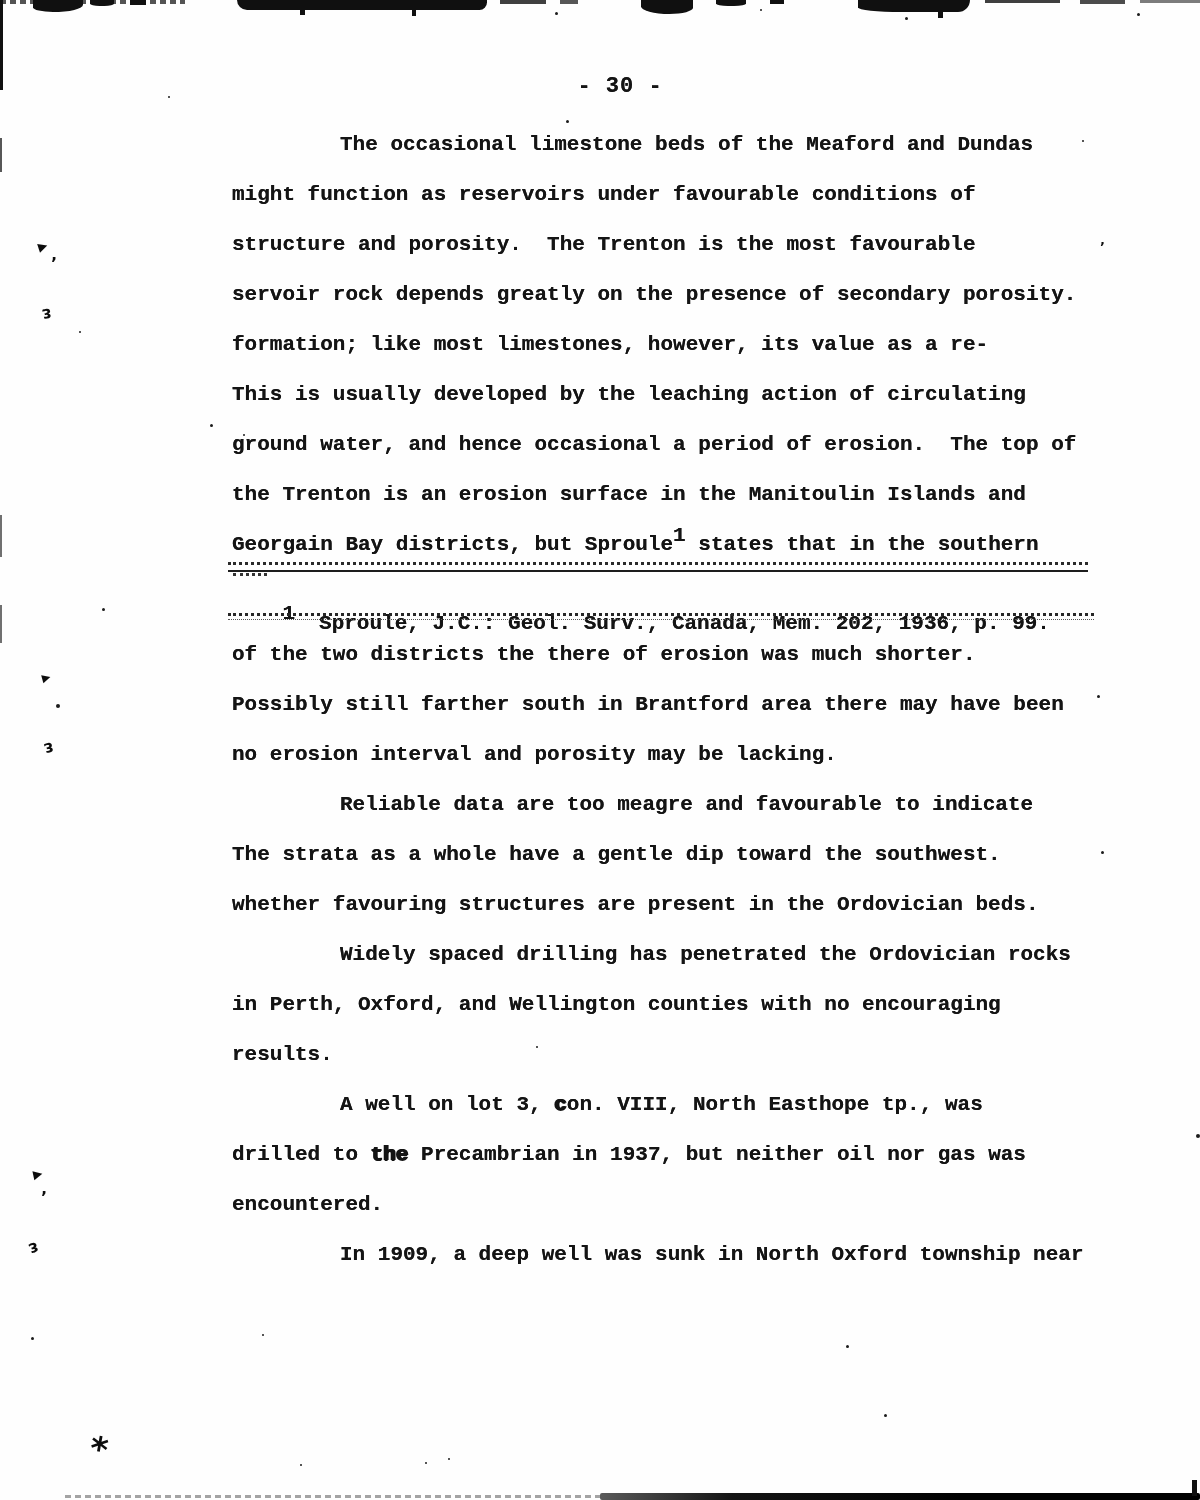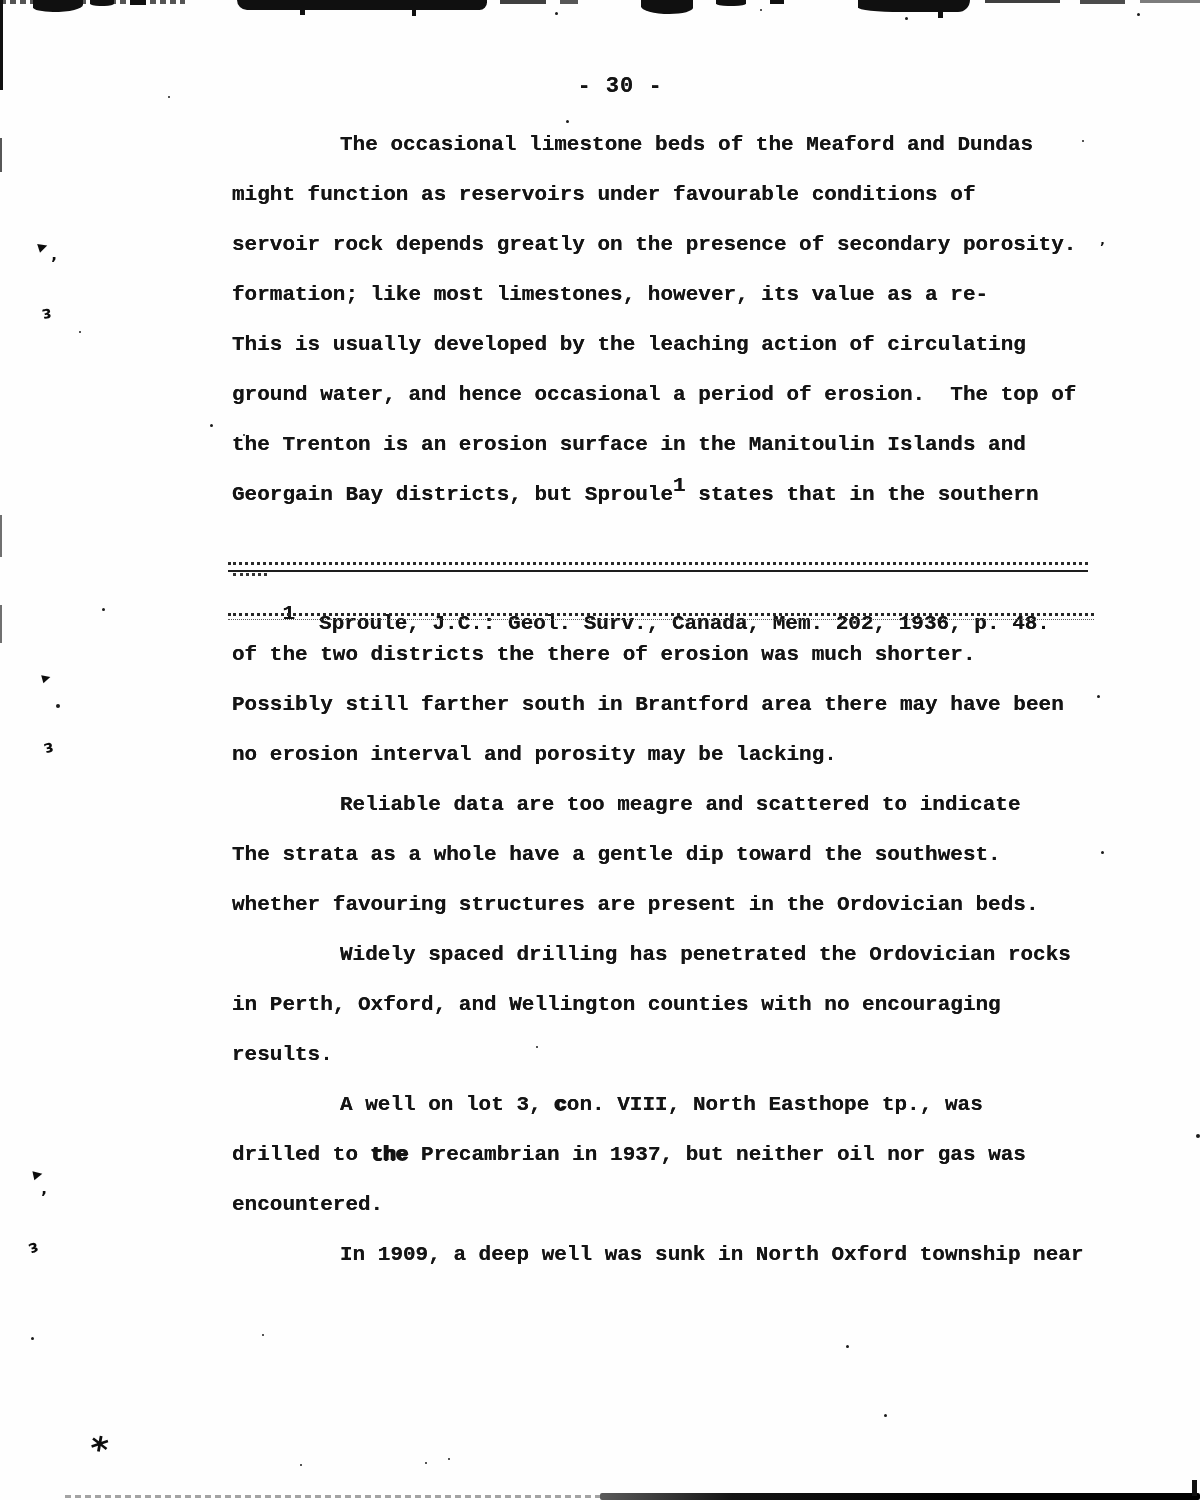--- a/index.html
+++ b/index.html
@@ -60,40 +60,41 @@
 </head>
 <body>
 
 <div class="page">
 
   <div class="pagenum">- 30 -</div>
 
   <div class="block" id="body-upper" style="top:120px">
       <div class="tline indent"><span>The occasional limestone beds of the Meaford and Dundas</span></div>
       <div class="tline"><span>might function as reservoirs under favourable conditions of</span></div>
+      <div class="tline"><span>structure and porosity.  The Trenton is the most favourable</span></div>
       <div class="tline"><span>servoir rock depends greatly on the presence of secondary porosity.</span></div>
       <div class="tline"><span>formation; like most limestones, however, its value as a re-</span></div>
       <div class="tline"><span>This is usually developed by the leaching action of circulating</span></div>
       <div class="tline"><span>ground water, and hence occasional a period of erosion.  The top of</span></div>
       <div class="tline"><span>the Trenton is an erosion surface in the Manitoulin Islands and</span></div>
       <div class="tline"><span>Georgain Bay districts, but Sproule</span><span class="sup">1</span><span> states that in the southern</span></div>
     </div>
 
   <div class="fn-rule-top"></div>
   <div class="fn-dashes"></div>
   <div class="fn-line">
-    <span class="fnmark">1</span><span>Sproule, J.C.: Geol. Surv., Canada, Mem. 202, 1936, p. 48.</span>
+    <span class="fnmark">1</span><span>Sproule, J.C.: Geol. Surv., Canada, Mem. 202, 1936, p. 99.</span>
   </div>
   <div class="fn-rule-bottom"></div>
 
   <div class="block" id="body-lower" style="top:630px">
       <div class="tline"><span>of the two districts the there of erosion was much shorter.</span></div>
       <div class="tline"><span>Possibly still farther south in Brantford area there may have been</span></div>
       <div class="tline"><span>no erosion interval and porosity may be lacking.</span></div>
-      <div class="tline indent"><span>Reliable data are too meagre and scattered to indicate</span></div>
+      <div class="tline indent"><span>Reliable data are too meagre and favourable to indicate</span></div>
       <div class="tline"><span>The strata as a whole have a gentle dip toward the southwest.</span></div>
       <div class="tline"><span>whether favouring structures are present in the Ordovician beds.</span></div>
       <div class="tline indent"><span>Widely spaced drilling has penetrated the Ordovician rocks</span></div>
       <div class="tline"><span>in Perth, Oxford, and Wellington counties with no encouraging</span></div>
       <div class="tline"><span>results.</span></div>
       <div class="tline indent"><span>A well on lot 3, </span><span class="ink">c</span><span>on. VIII, North Easthope tp., was</span></div>
       <div class="tline"><span>drilled to </span><span class="ink">the</span><span> Precambrian in 1937, but neither oil nor gas was</span></div>
       <div class="tline"><span>encountered.</span></div>
       <div class="tline indent"><span>In 1909, a deep well was sunk in North Oxford township near</span></div>
     </div>

